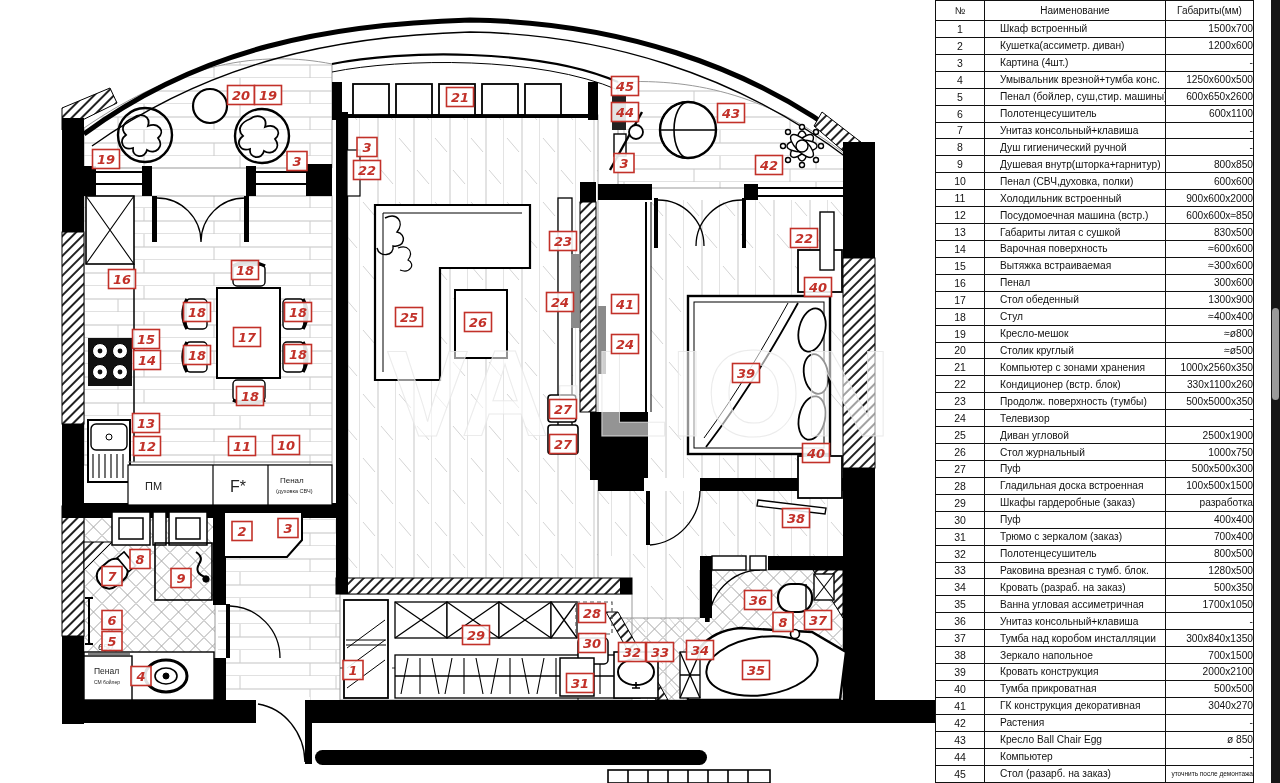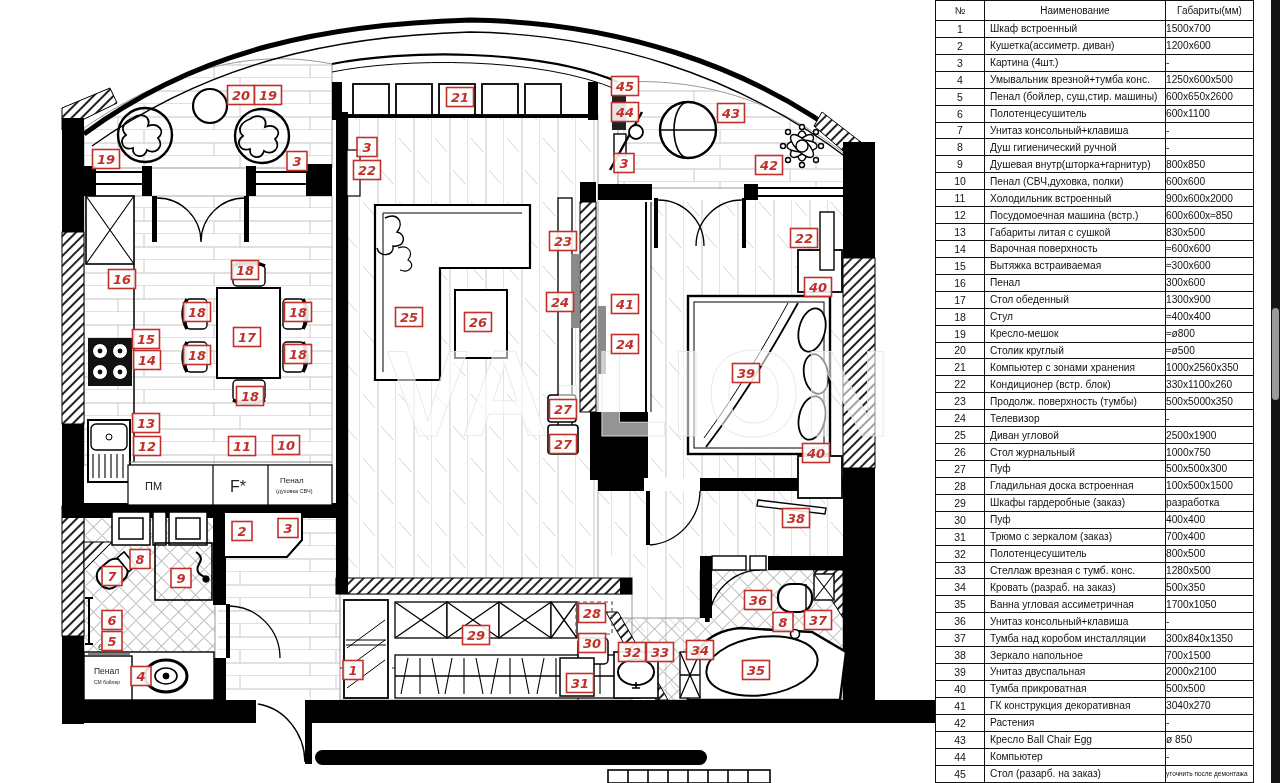--- a/index.html
+++ b/index.html
@@ -7,22 +7,22 @@
          font-family:"Liberation Sans",sans-serif;}
   #plan{position:absolute;left:0;top:0;}
   
   #spec{position:absolute;left:935px;top:0;width:318px;height:783px;}
   #spec table{border-collapse:collapse;table-layout:fixed;width:100%;height:783px;
               font-family:"Liberation Sans",sans-serif;color:#111;}
   #spec td,#spec th{border:1.3px solid #111;overflow:hidden;white-space:nowrap;
                     font-weight:normal;padding:0;}
   #spec th{height:12px;font-size:10px;vertical-align:bottom;line-height:19px;}
   #spec td.num{text-align:center;font-size:10.5px;}
-  #spec td.name{font-size:10.2px;padding-left:5px;}
-  #spec td.dim{text-align:left;font-size:10.2px;}
+  #spec td.name{font-size:10.2px;padding-left:15px;}
+  #spec td.dim{text-align:right;font-size:10.2px;}
   #spec td.dim.small-dim{font-size:6.5px;white-space:normal;line-height:7px;}
   col.c-num{width:49px;} col.c-name{width:181px;} col.c-dim{width:88px;}
   
   #scrollstrip{position:absolute;left:1271px;top:0;width:9px;height:783px;background:#161616;}
   #scrollthumb{position:absolute;left:1px;top:308px;width:7px;height:92px;
                background:#9a9a9a;border-radius:4px;}
   
   .lbl rect{fill:#fff;fill-opacity:.88;stroke:#c23129;stroke-width:1.6;}
   .lbl text{fill:#c23129;font:italic 600 13px "DejaVu Sans",sans-serif;}
   text.plan-txt{fill:#222;}
@@ -798,21 +798,21 @@
             <td class="name">Трюмо с зеркалом (заказ)</td>
             <td class="dim">700x400</td>
           </tr>
           <tr>
             <td class="num">32</td>
             <td class="name">Полотенцесушитель</td>
             <td class="dim">800x500</td>
           </tr>
           <tr>
             <td class="num">33</td>
-            <td class="name">Стеллаж врезная с тумб. конс.</td>
+            <td class="name">Раковина врезная с тумб. блок.</td>
             <td class="dim">1280x500</td>
           </tr>
           <tr>
             <td class="num">34</td>
             <td class="name">Кровать (разраб. на заказ)</td>
             <td class="dim">500x350</td>
           </tr>
           <tr>
             <td class="num">35</td>
             <td class="name">Ванна угловая ассиметричная</td>
@@ -828,21 +828,21 @@
             <td class="name">Тумба над коробом инсталляции</td>
             <td class="dim">300x840x1350</td>
           </tr>
           <tr>
             <td class="num">38</td>
             <td class="name">Зеркало напольное</td>
             <td class="dim">700x1500</td>
           </tr>
           <tr>
             <td class="num">39</td>
-            <td class="name">Унитаз двуспальная</td>
+            <td class="name">Кровать конструкция</td>
             <td class="dim">2000x2100</td>
           </tr>
           <tr>
             <td class="num">40</td>
             <td class="name">Тумба прикроватная</td>
             <td class="dim">500x500</td>
           </tr>
           <tr>
             <td class="num">41</td>
             <td class="name">ГК конструкция декоративная</td>

